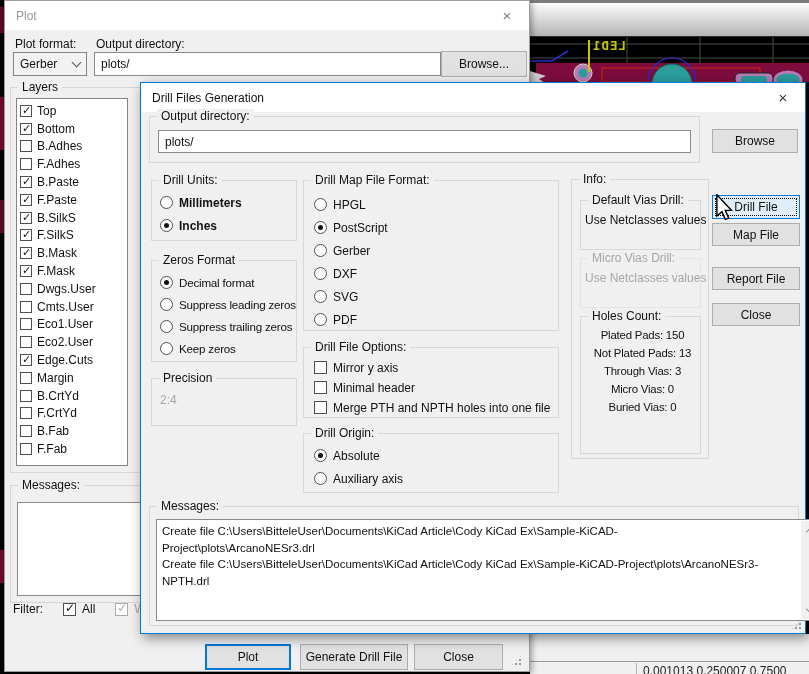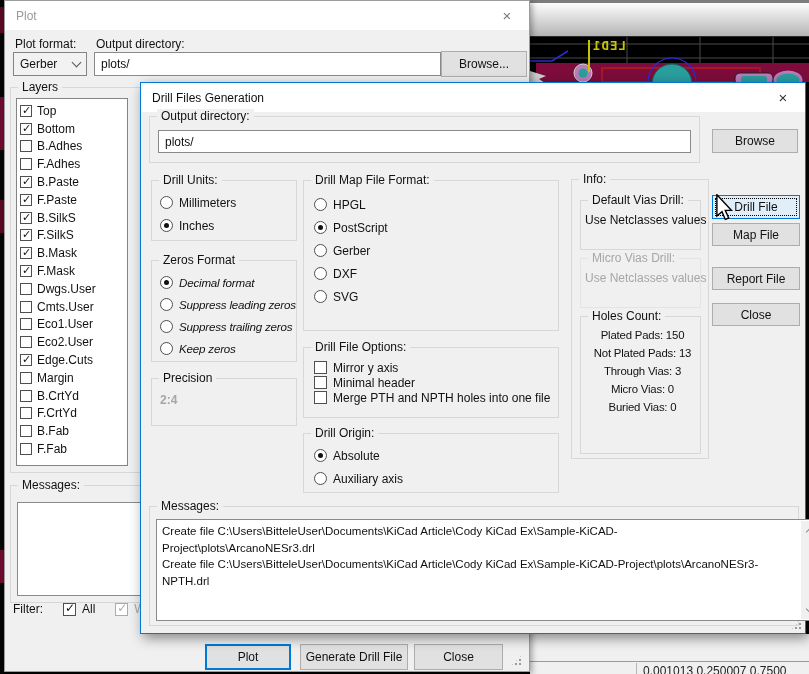--- a/index.html
+++ b/index.html
@@ -85,30 +85,30 @@
   #plot-close-btn { left:409px; top:643px; width:89px; height:26px; }
   #plot-grip { right:6px; bottom:4px; }
 
   
   #drill-dialog { left:140px; top:82px; width:666px; height:552px; border:1px solid #0078d7;
     box-shadow:3px 4px 12px rgba(0,0,0,.45); }
   #drill-outdir-group { left:8px; top:33px; width:551px; height:47px; }
   #drill-outdir-input { left:8px; top:13px; width:533px; height:23px; }
   #drill-browse-btn { left:571px; top:46px; width:86px; height:24px; }
   #units-group { left:10px; top:97px; width:146px; height:61px; }
-  #units-group .content { padding:14px 6px 0 8px; gap:8px; }
+  #units-group .content { padding:14px 6px 0 8px; gap:8px;font-weight:bold; }
   #zeros-group { left:10px; top:177px; width:146px; height:102px; }
   #zeros-group .content { padding:14px 2px 0 8px; gap:7px; }
-  #zeros-group .row { font-size:11.6px; letter-spacing:-0.2px;font-style:italic; }
+  #zeros-group .row { font-size:11.6px; letter-spacing:-0.2px; }
   #precision-group { left:10px; top:295px; width:146px; height:48px; }
-  #precision-group .content { padding:14px 6px 0 8px;font-weight:bold; }
+  #precision-group .content { padding:14px 6px 0 8px; }
   #map-group { left:162px; top:97px; width:256px; height:151px; }
   #map-group .content { padding:16px 6px 0 10px; gap:8px; }
   #options-group { left:162px; top:264px; width:256px; height:71px; }
-  #options-group .content { padding:12px 4px 0 10px; }
+  #options-group .content { padding:12px 4px 0 10px; gap:5px; }
   #origin-group { left:162px; top:350px; width:256px; height:60px; }
   #origin-group .content { padding:14px 6px 0 10px; gap:8px; }
   #info-group { left:430px; top:96px; width:138px; height:280px; }
   .subgroup { position:absolute; left:8px; width:121px; border:1px solid #d7d7d7; }
   #default-vias-sub { top:20px; height:50px; }
   #micro-vias-sub { top:78px; height:50px; border-color:#e4e4e4; }
   #holes-sub { top:136px; height:138px; }
   .subval { padding:12px 0 0 4px; white-space:nowrap; }
   #holes-sub .content { padding:12px 0 0 4px; gap:6px; font-size:11.4px; letter-spacing:-0.2px;align-items:center; }
   #drill-file-btn { left:571px; top:112px; width:88px; height:24px; }
@@ -362,20 +362,24 @@
           <span>Gerber</span>
         </div>
       <div class="row">
           <span class="rb"></span>
           <span>DXF</span>
         </div>
       <div class="row">
           <span class="rb"></span>
           <span>SVG</span>
         </div>
+      <div class="row">
+          <span class="rb"></span>
+          <span>PDF</span>
+        </div>
     </div>
   </div>
 
   <div class="group" id="options-group">
     <span class="glabel">Drill File Options:</span>
     <div class="content">
       <div class="row">
           <span class="cb"></span>
           <span>Mirror y axis</span>
         </div>

